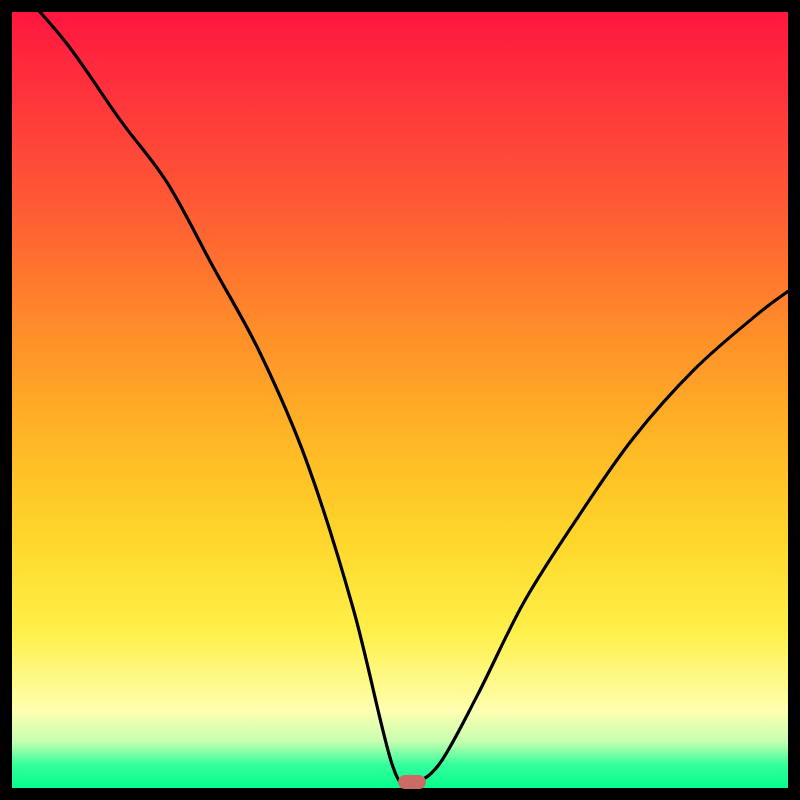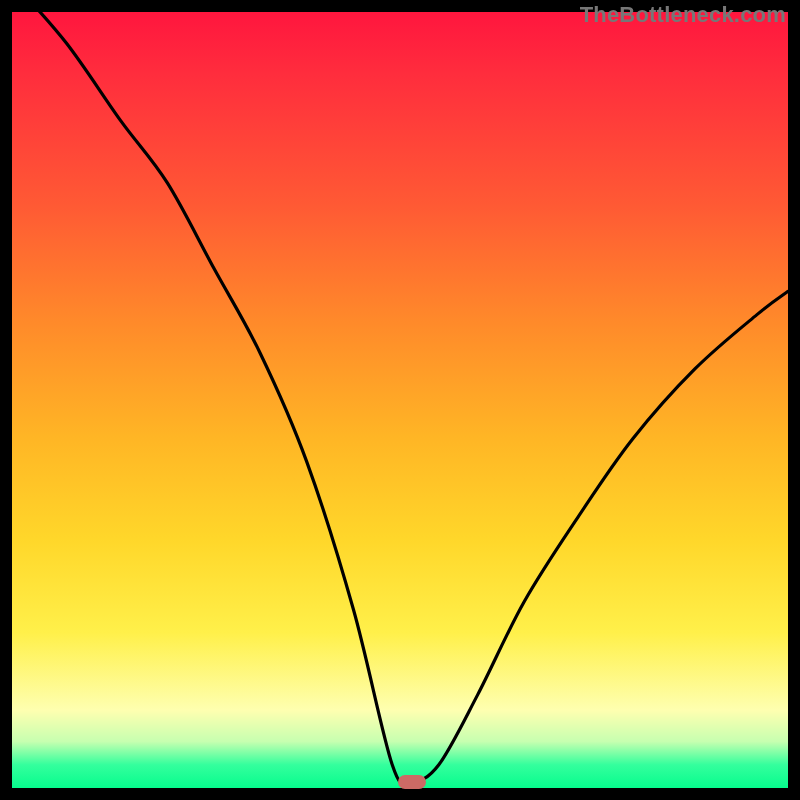--- a/index.html
+++ b/index.html
@@ -70,14 +70,13 @@
 <div class="chart-container">
 
   <div class="plot-bg"></div>
 
   <svg class="curve-layer" viewBox="0 0 776 776" preserveAspectRatio="none">
     <path fill="none" stroke="#000" stroke-width="3.2" stroke-linejoin="round" stroke-linecap="round" d="M 0.00 -31.04 C 9.05 -20.69, 36.21 7.76, 54.32 31.04 C 72.43 54.32, 91.83 85.36, 108.64 108.64 C 125.45 131.92, 139.68 146.15, 155.20 170.72 C 170.72 195.29, 186.24 227.63, 201.76 256.08 C 217.28 284.53, 232.80 309.11, 248.32 341.44 C 263.84 373.77, 279.36 407.40, 294.88 450.08 C 310.40 492.76, 327.21 547.08, 341.44 597.52 C 355.67 647.96, 370.54 724.01, 380.24 752.72 C 389.94 781.43, 391.88 769.79, 399.64 769.79 C 407.40 769.79, 415.81 767.21, 426.80 752.72 C 437.79 738.23, 451.37 710.04, 465.60 682.88 C 479.83 655.72, 495.35 619.51, 512.16 589.76 C 528.97 560.01, 548.37 531.56, 566.48 504.40 C 584.59 477.24, 601.40 451.37, 620.80 426.80 C 640.20 402.23, 662.19 377.65, 682.88 356.96 C 703.57 336.27, 729.44 315.57, 744.96 302.64 C 760.48 289.71, 770.83 283.24, 776.00 279.36" id="curve-path"></path>
   </svg>
 
   <div class="marker" id="marker" style="left: 411.64px; top: 781.792px;"></div>
 
-  <div class="watermark">TheBottleneck.com</div>
 </div>
 
 </body></html>

